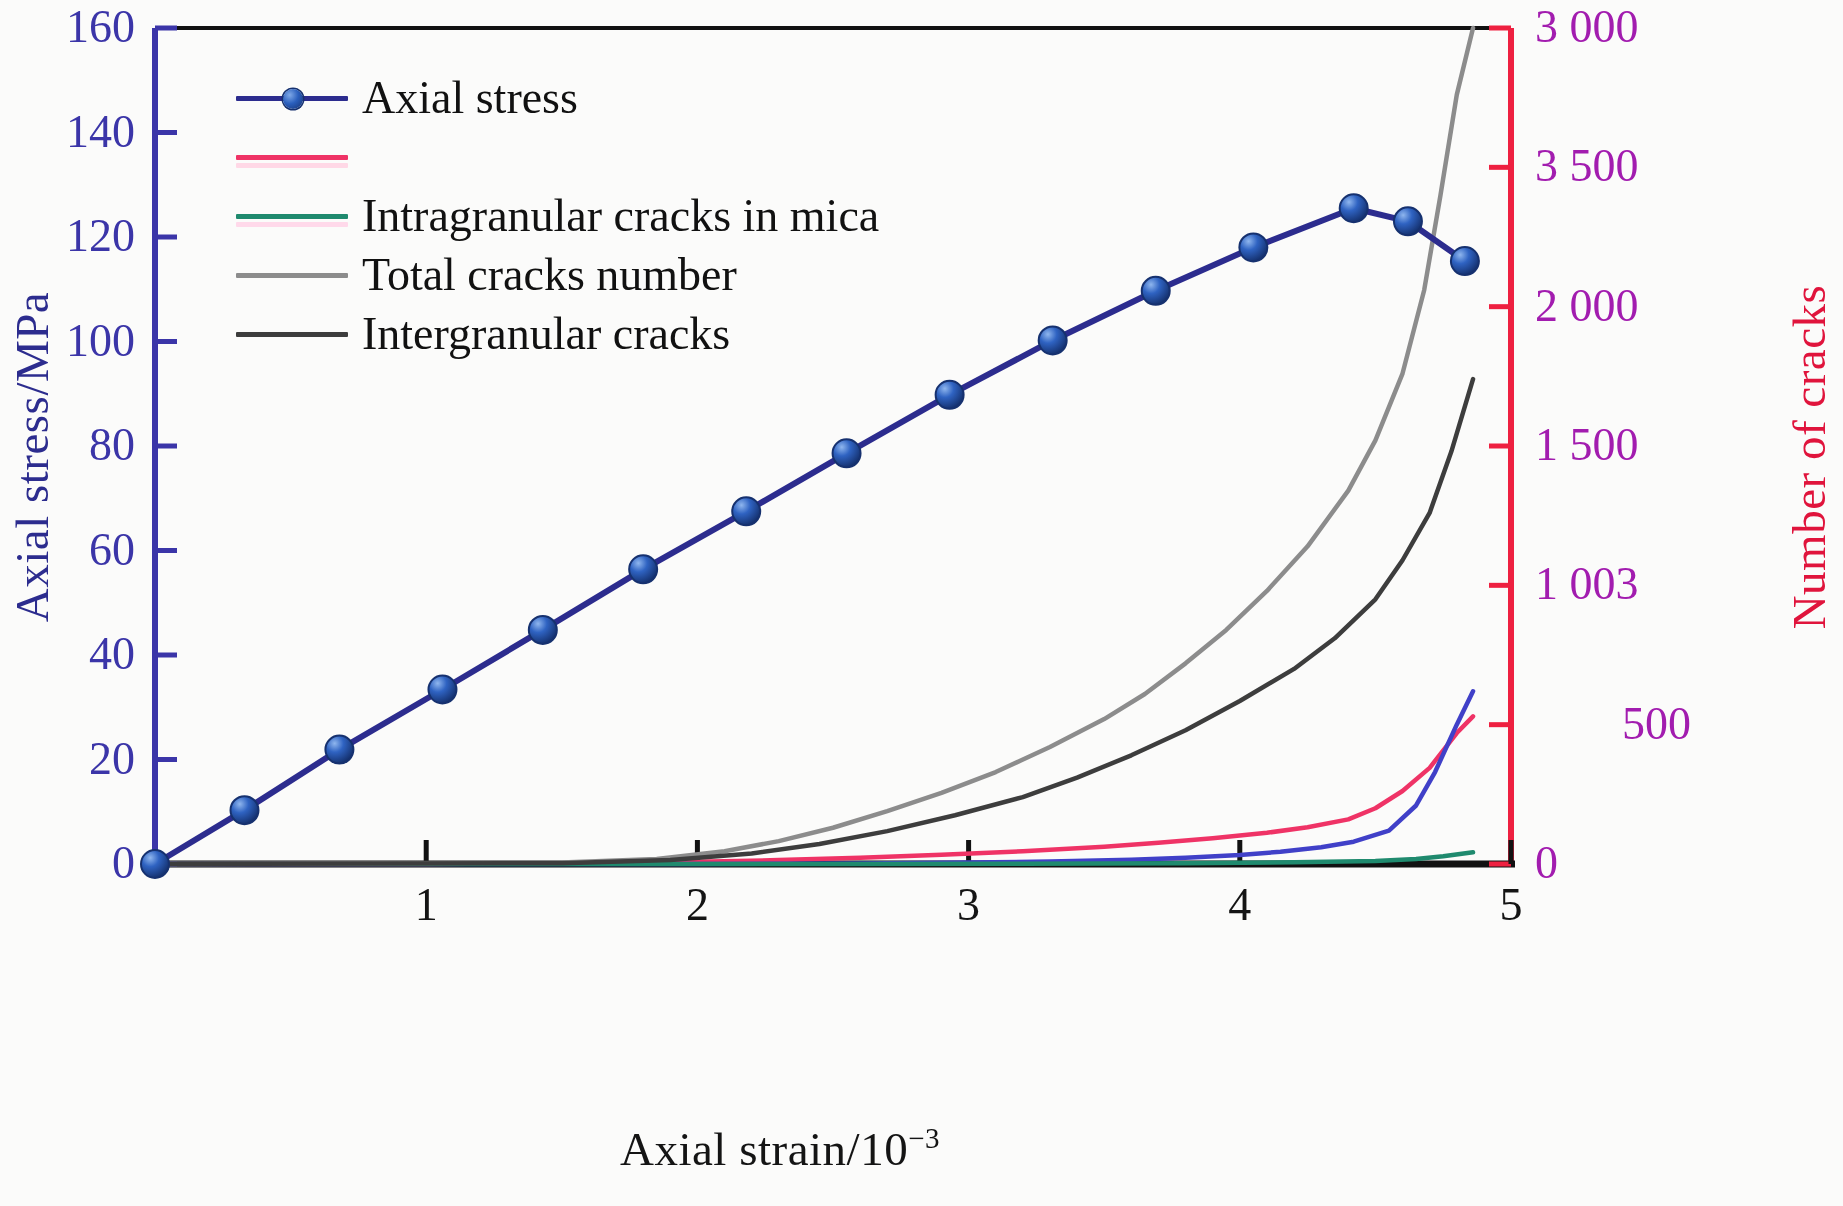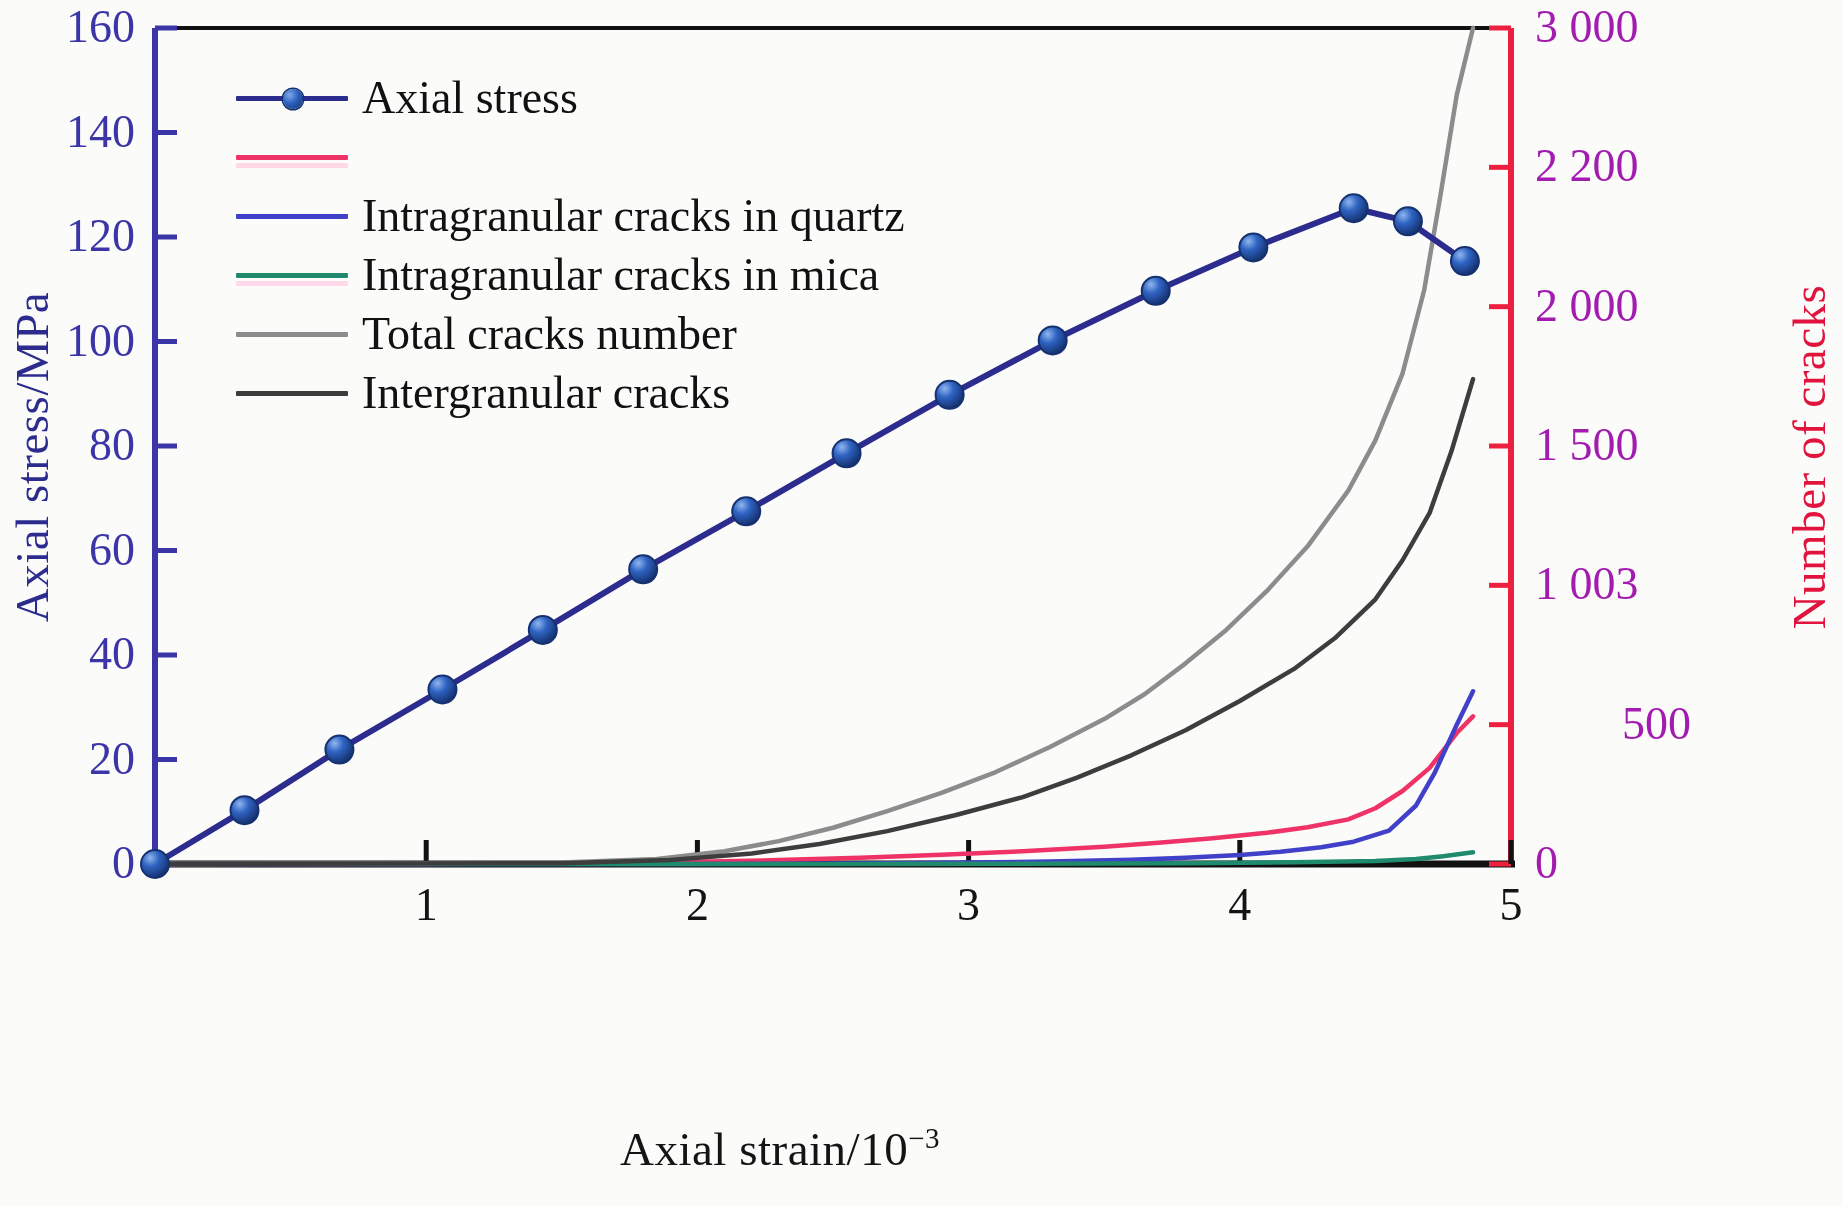--- a/index.html
+++ b/index.html
@@ -215,26 +215,20 @@
         <span class="legend-label">Axial stress</span>
       </div>
       <div class="legend-row">
         <span class="legend-swatch">
           <span class="ln" style="background: rgb(239, 51, 102);"></span>
           <span class="ln2" style="background: rgb(255, 216, 230);"></span>
         </span>
       </div>
       <div class="legend-row">
         <span class="legend-swatch">
-          <span class="ln" style="background: rgb(64, 64, 200);"></span>
-        </span>
-        <span class="legend-label">Intragranular cracks in quartz</span>
-      </div>
-      <div class="legend-row">
-        <span class="legend-swatch">
           <span class="ln" style="background: rgb(31, 138, 110);"></span>
           <span class="ln2" style="background: rgb(255, 217, 234);"></span>
         </span>
         <span class="legend-label">Intragranular cracks in mica</span>
       </div>
       <div class="legend-row">
         <span class="legend-swatch">
           <span class="ln" style="background: rgb(140, 140, 140);"></span>
         </span>
         <span class="legend-label">Total cracks number</span>
@@ -255,21 +249,21 @@
       <div class="tick tick-y-left" style="left: -35px; top: 422px;">80</div>
       <div class="tick tick-y-left" style="left: -35px; top: 317.5px;">100</div>
       <div class="tick tick-y-left" style="left: -35px; top: 213px;">120</div>
       <div class="tick tick-y-left" style="left: -35px; top: 108.5px;">140</div>
       <div class="tick tick-y-left" style="left: -35px; top: 4px;">160</div>
       <div class="tick tick-y-right" style="left: 1535px; top: 840px;">0</div>
       <div class="tick tick-y-right" style="left: 1622px; top: 700.667px;">500</div>
       <div class="tick tick-y-right" style="left: 1535px; top: 561.333px;">1 003</div>
       <div class="tick tick-y-right" style="left: 1535px; top: 422px;">1 500</div>
       <div class="tick tick-y-right" style="left: 1535px; top: 282.667px;">2 000</div>
-      <div class="tick tick-y-right" style="left: 1535px; top: 143.333px;">2 200</div>
+      <div class="tick tick-y-right" style="left: 1535px; top: 143.333px;">3 500</div>
       <div class="tick tick-y-right" style="left: 1535px; top: 4px;">3 000</div>
       <div class="tick tick-x" style="left: 386.2px; top: 882px;">1</div>
       <div class="tick tick-x" style="left: 657.4px; top: 882px;">2</div>
       <div class="tick tick-x" style="left: 928.6px; top: 882px;">3</div>
       <div class="tick tick-x" style="left: 1199.8px; top: 882px;">4</div>
       <div class="tick tick-x" style="left: 1471px; top: 882px;">5</div>
     </div>
 </div>
 
 </body></html>

